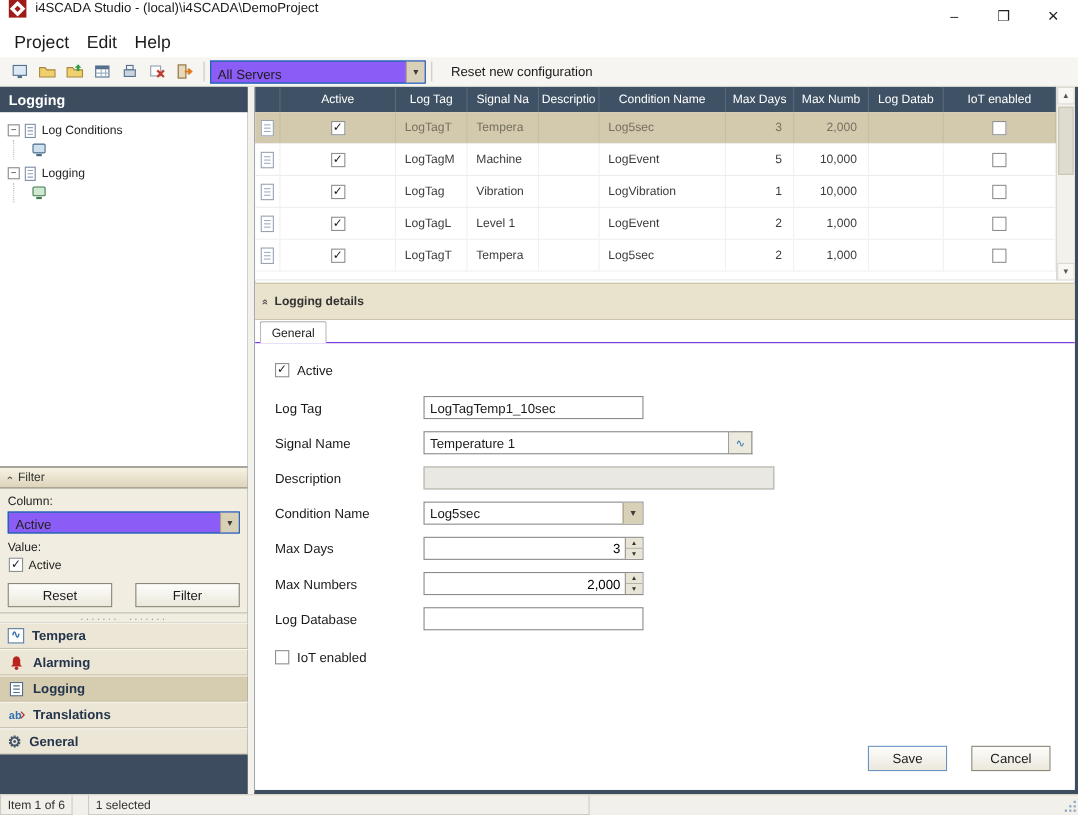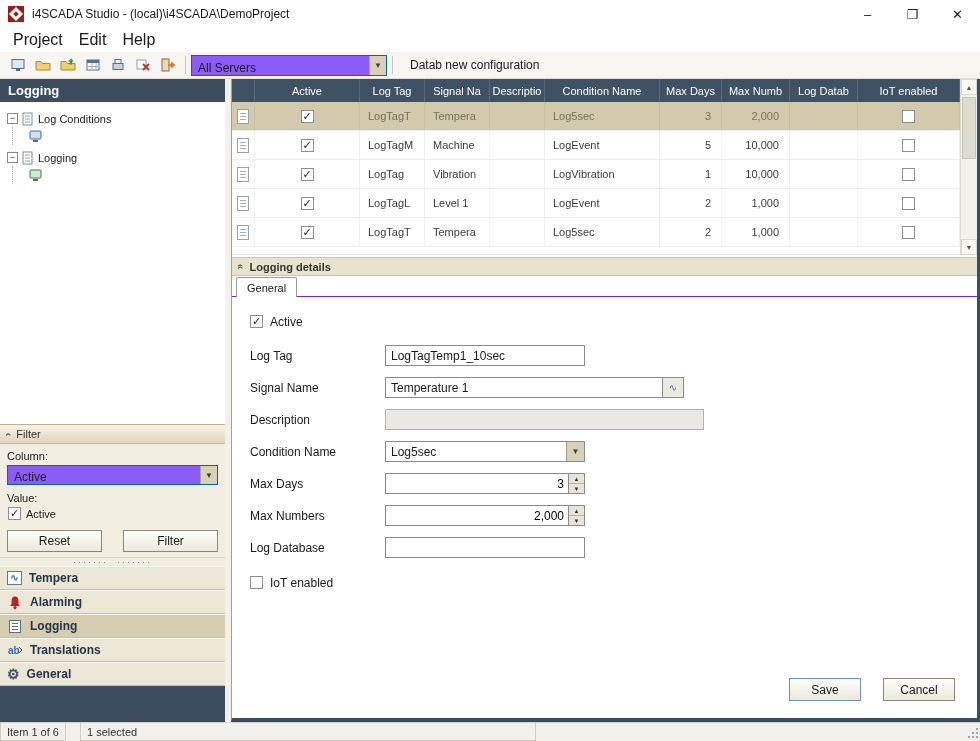--- a/index.html
+++ b/index.html
@@ -1,21 +1,21 @@
 <!DOCTYPE html>
 <html><head>
 <meta charset="utf-8">
 <style>
   *{box-sizing:border-box;margin:0;padding:0}
   html,body{width:980px;height:741px;overflow:hidden;background:#fff;
     font-family:"Liberation Sans",sans-serif}
   .app{width:980px;height:741px;display:flex;flex-direction:column;font-size:12px;color:#1a1a1a;background:#fff}
 
   
-  .titlebar{height:28px;flex:0 0 auto;display:flex;align-items:center;background:#fff}
+  .titlebar{height:28px;flex:0 0 auto;display:flex;align-items:flex-start;background:#fff}
   .title-logo{width:16px;height:16px;margin:0 8px;background:#9e1b17;position:relative;flex:0 0 auto}
   .title-logo::before{content:"";position:absolute;inset:3px;background:#fff;transform:rotate(45deg)}
   .title-logo::after{content:"";position:absolute;inset:6px;background:#9e1b17;transform:rotate(45deg)}
   .title-text{font-size:12px}
   .win-controls{margin-left:auto;display:flex;height:100%}
   .win-btn{width:45px;height:100%;display:flex;align-items:center;justify-content:center;font-size:13px;color:#222}
 
   
   .menubar{height:24px;flex:0 0 auto;display:flex;align-items:center;background:#fff;padding-left:5px}
   .menu-item{padding:3px 8px;font-size:16px}
@@ -88,21 +88,21 @@
   .gh.c-logtag,.gh.c-signal,.gh.c-desc,.gh.c-cond,.gh.c-logdb{justify-content:center;padding-left:0}
   .partial-row{height:8px;background:#fff;border-bottom:1px solid #e7e7e7}
   .row-icon{width:12px;height:15px;background:#fff;border:1px solid #98a2b0;position:relative}
   .row-icon::before{content:"";position:absolute;left:2px;right:2px;top:3px;height:1px;background:#9fb0c4;box-shadow:0 3px 0 #9fb0c4,0 6px 0 #9fb0c4}
 
   .vscroll{width:17px;flex:0 0 auto;background:#f2f1ec;display:flex;flex-direction:column;border-left:1px solid #dcdcd4}
   .vs-btn{height:16px;background:#f8f7f3;border:1px solid #dbdad2;display:flex;align-items:center;justify-content:center;font-size:7px;color:#555;flex:0 0 auto}
   .vs-track{flex:1;position:relative}
   .vs-thumb{position:absolute;top:2px;left:1px;right:1px;height:62px;background:#dedbcf;border:1px solid #c9c5b5}
 
-  .details-bar{height:19px;flex:0 0 auto;margin-top:2px;background:#e9e2cc;border-top:1px solid #cdc4aa;border-bottom:1px solid #cdc4aa;display:flex;align-items:center;gap:6px;padding-left:6px;font-size:11px;font-weight:bold;color:#333}
+  .details-bar{height:34px;flex:0 0 auto;margin-top:2px;background:#e9e2cc;border-top:1px solid #cdc4aa;border-bottom:1px solid #cdc4aa;display:flex;align-items:center;gap:6px;padding-left:6px;font-size:11px;font-weight:bold;color:#333}
   .dbl-chev{display:inline-block;transform:rotate(90deg);font-size:10px;color:#555;font-weight:bold}
 
   .details-panel{flex:1;min-height:0;background:#fff;position:relative;display:flex;flex-direction:column}
   .tab-strip{height:21px;flex:0 0 auto;border-bottom:1px solid #6d28d9;display:flex;align-items:flex-end;padding-left:4px}
   .tab{height:20px;padding:0 10px;border:1px solid #9a9a9a;border-bottom:none;background:#fff;font-size:11px;display:flex;align-items:center;position:relative;top:1px;border-radius:2px 2px 0 0}
 
   .form{flex:1;position:relative;padding:14px 0 0 18px;font-size:12px;color:#1a1a1a}
   .check-row{display:flex;align-items:center;gap:7px;height:21px;margin-bottom:13px}
   .form-row{display:flex;align-items:center;height:21px;margin-bottom:11px}
   .form-label{width:135px;flex:0 0 auto}
@@ -197,21 +197,21 @@
           <rect x="2" y="2" width="7" height="12" fill="#e8d9b8" stroke="#8a6d3b"></rect>
           <path d="M8 8 L13.5 8 M11 5.5 L13.8 8 L11 10.5" stroke="#e07b1f" stroke-width="2" fill="none"></path>
         </svg>
     </div>
     <div class="tb-sep"></div>
     <div class="combo toolbar-combo">
       <span class="combo-text">All Servers</span>
       <span class="combo-arrow">▼</span>
     </div>
     <div class="tb-sep"></div>
-    <span class="tool-label">Datab new configuration</span>
+    <span class="tool-label">Reset new configuration</span>
   </div>
 
   <div class="body">
 
     <div class="sidebar">
       <div class="side-header">Logging</div>
 
       <div class="tree">
         <div class="tree-row">
           <span class="expander">−</span>

